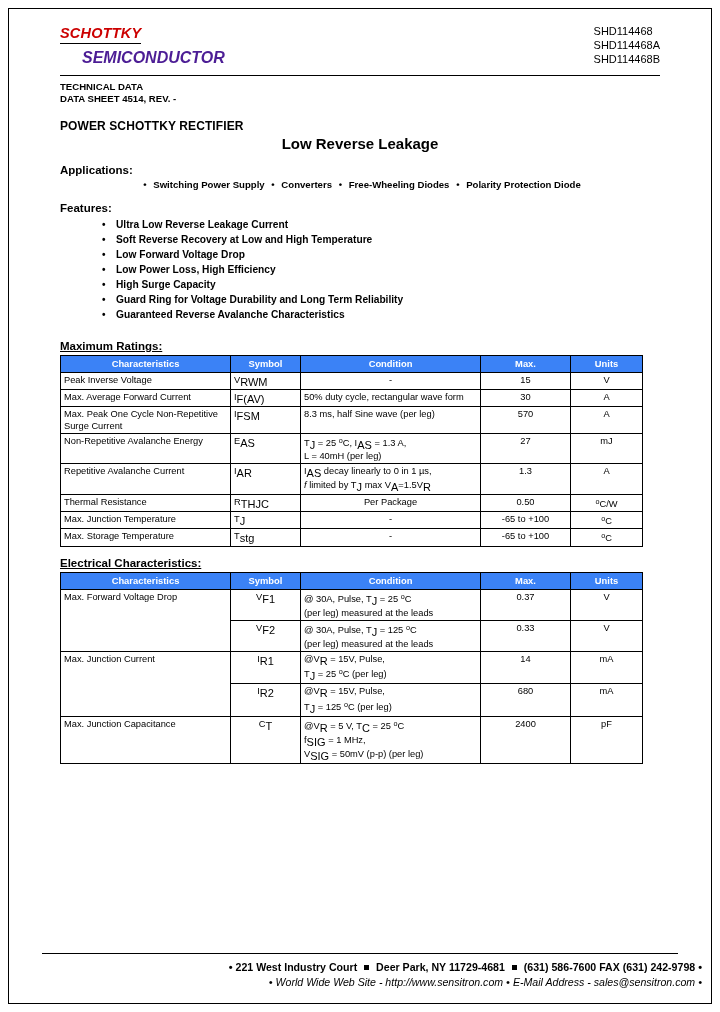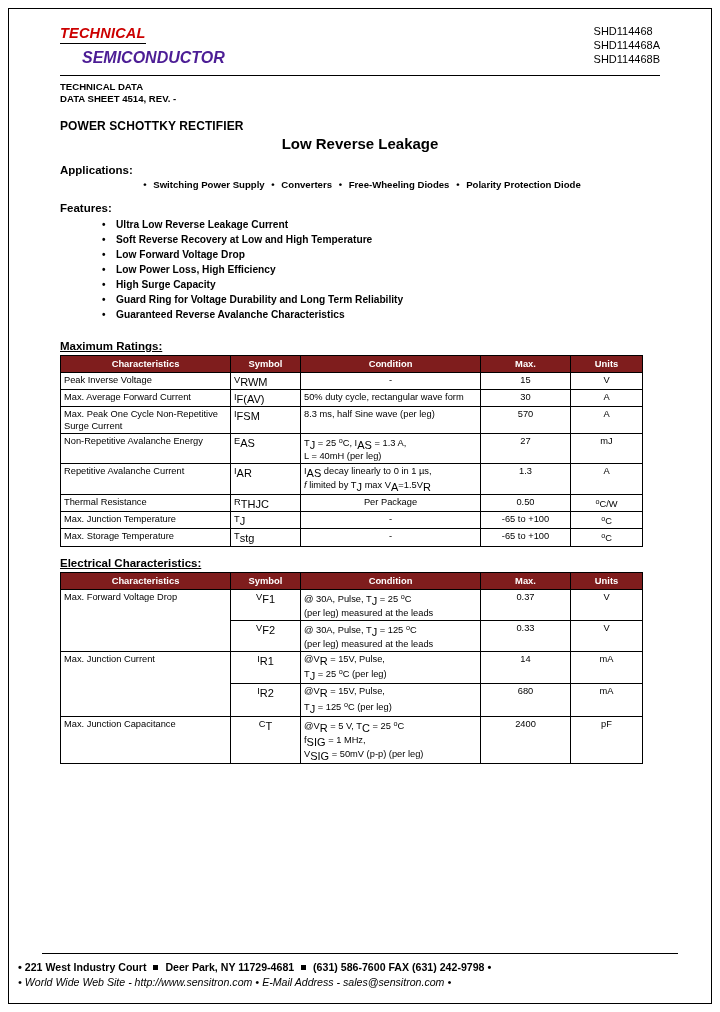--- a/index.html
+++ b/index.html
@@ -77,53 +77,53 @@
     table-layout:fixed;
   }
   table.spec th, table.spec td{
     border:1px solid #000;
     font-size:9.3px;
     padding:1px 3px;
     vertical-align:top;
     line-height:12px;
   }
   table.spec thead th{
-    background:#7f1d1d;color:#fff;font-weight:bold;text-align:center;
+    background:#3b82f6;color:#fff;font-weight:bold;text-align:center;
     padding:2px 3px;font-size:9.4px;
   }
   td.c{text-align:center;}
   sub{font-size:11px;vertical-align:-0.25em;}
   sup{font-size:7.2px;vertical-align:0.45em;}
 
   .note{
     font-size:9.6px;line-height:13px;margin-top:4px;width:600px;
   }
 
   
   .footer{
     position:absolute;left:18px;right:18px;bottom:22px;
-    text-align:left;
+    text-align:right;
   }
   .footer hr{border:0;border-top:1.2px solid #000;margin:0 24px 6px 24px;}
   .footer .f1{font-size:10.6px;font-weight:bold;line-height:15px;}
   .footer .f2{font-size:10.6px;line-height:15px;font-style:italic;}
   .sq{display:inline-block;width:5px;height:5px;background:#000;margin:0 4px 1px 4px;vertical-align:middle;}
   .dot{font-size:11px;}
 </style>
 </head>
 <body>
 
 <div class="page">
   <div class="page-border"></div>
 
   <div class="inner">
 
     <div class="header">
       <div class="brand">
-        <div class="l1">TECHNICAL</div>
+        <div class="l1">SCHOTTKY</div>
         <div class="l2">SEMICONDUCTOR</div>
       </div>
       <div class="partnos">
         <div>SHD114468</div>
         <div>SHD114468A</div>
         <div>SHD114468B</div>
       </div>
     </div>
     <hr class="hr-main">
 

